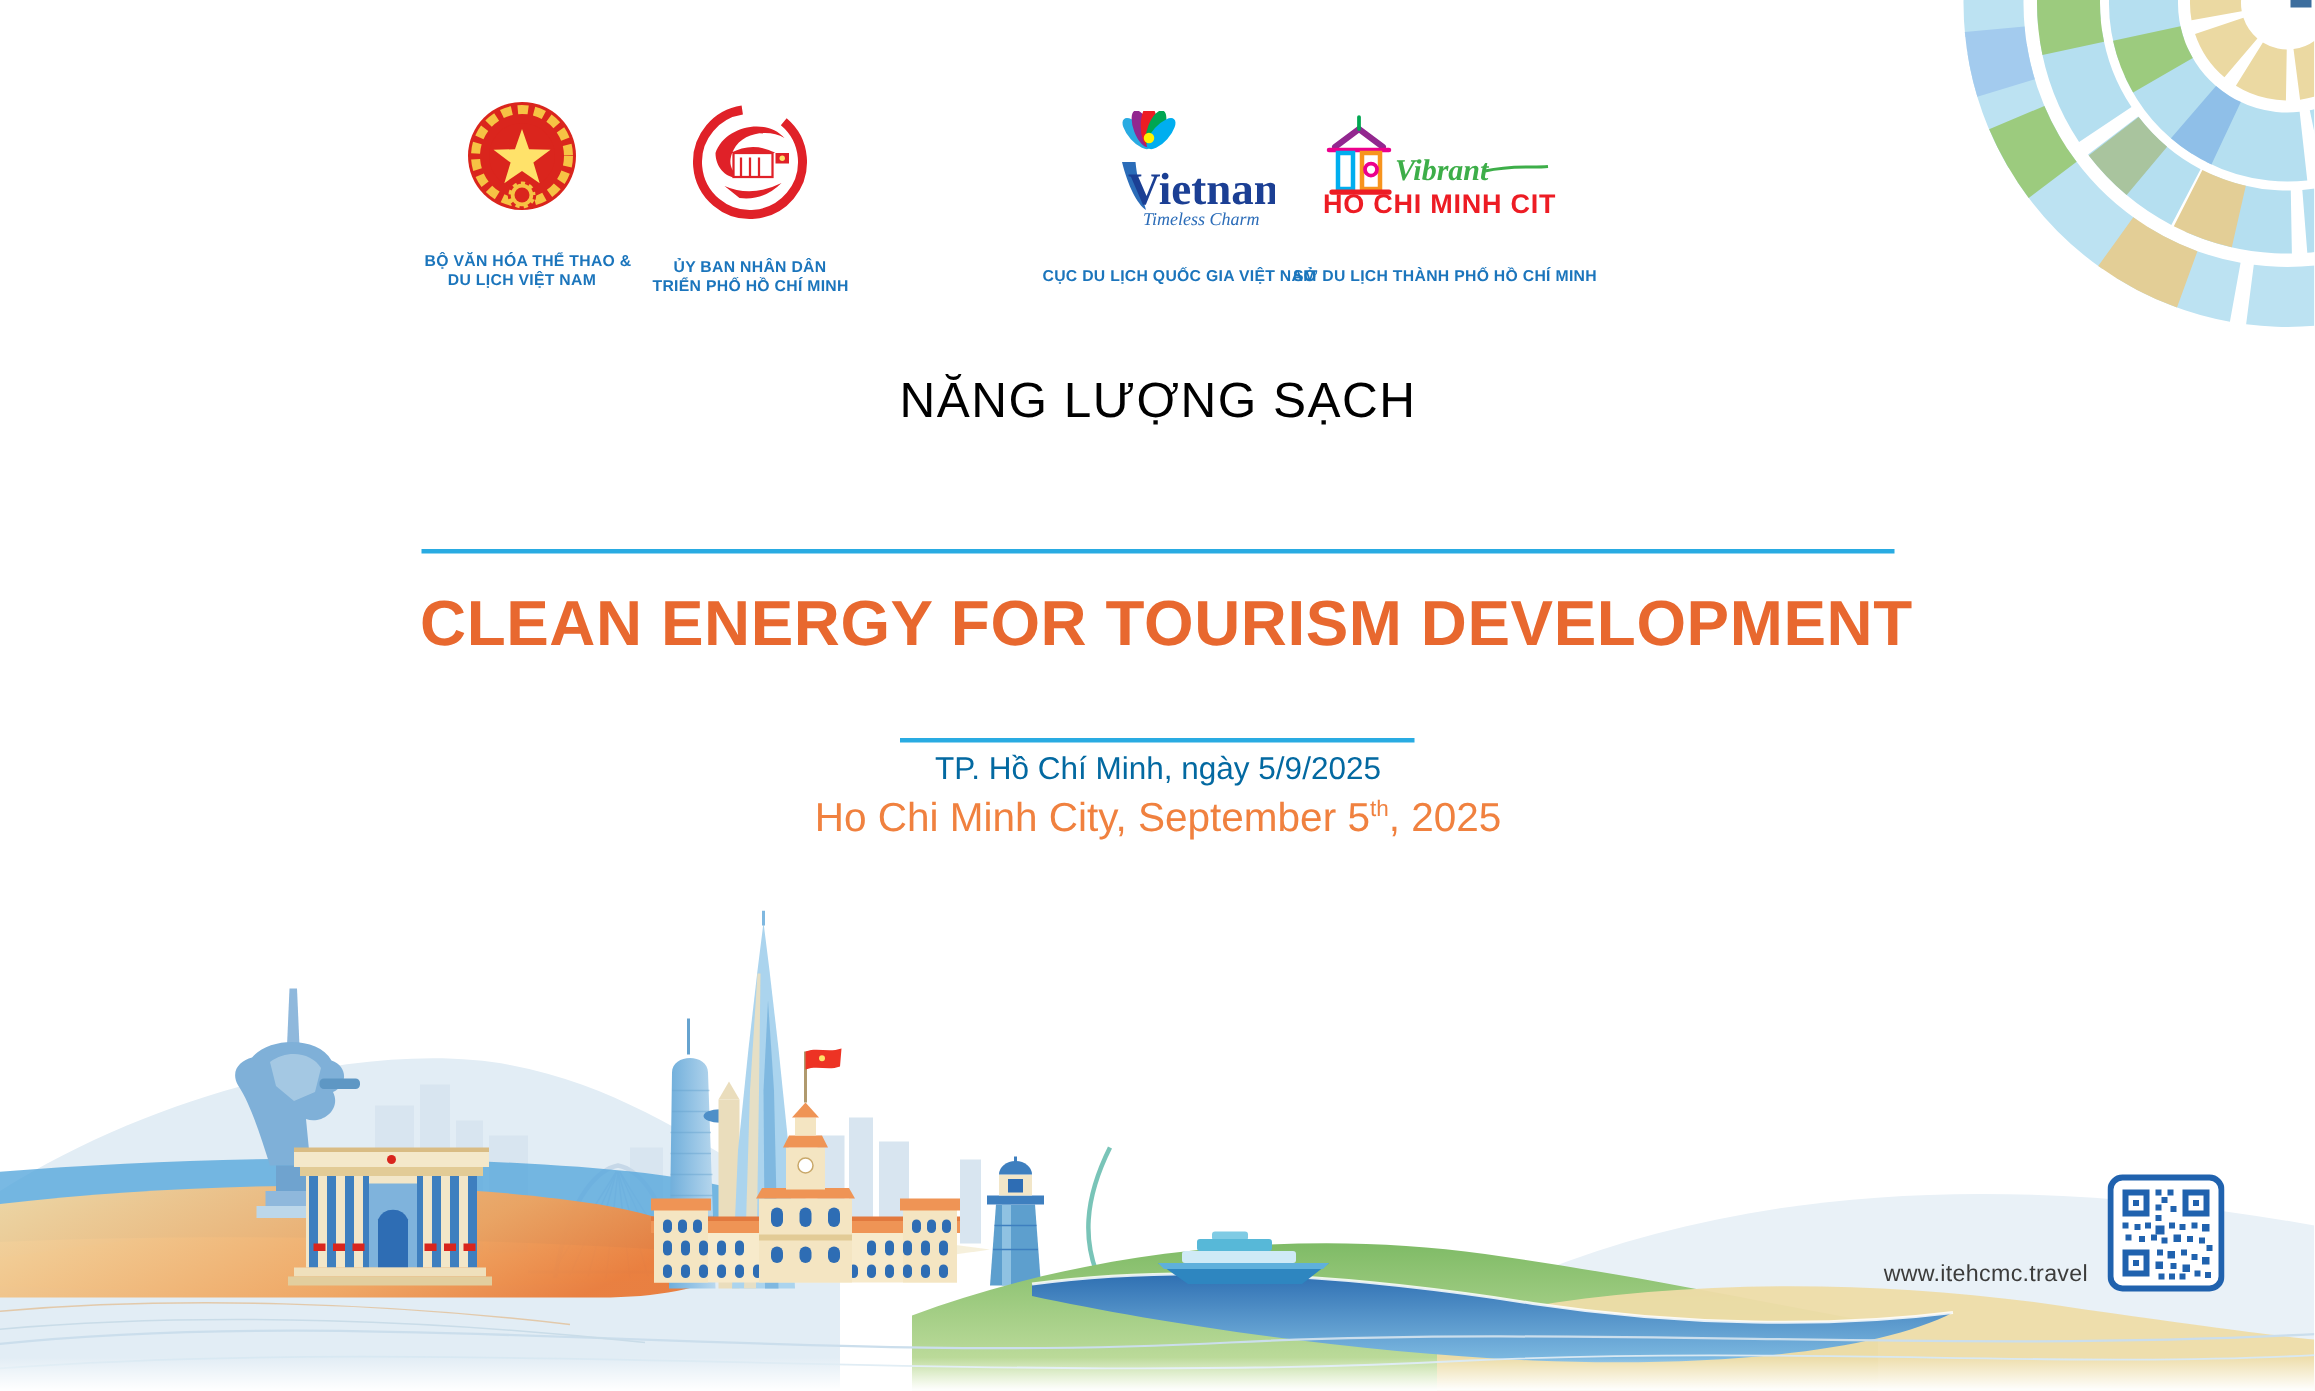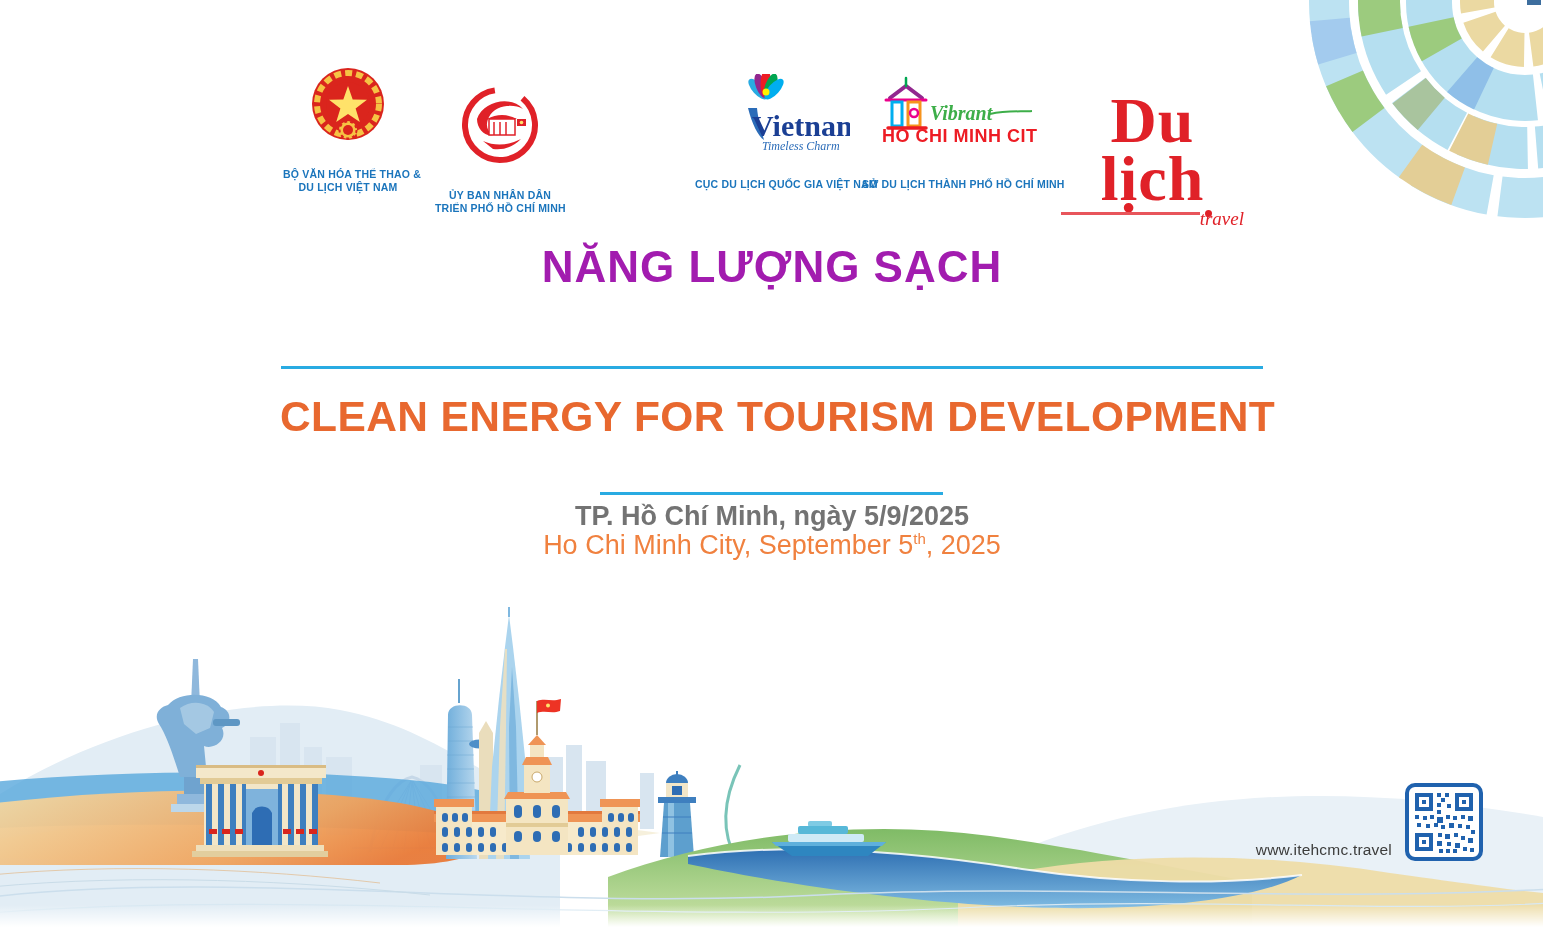--- a/index.html
+++ b/index.html
@@ -17,25 +17,25 @@
   }
   .vnat-word{font-family:"Liberation Serif", serif;color:#1B3F94;font-size:34px;font-weight:bold;line-height:30px;}
   .vib-script{font-family:"Liberation Serif", serif;font-style:italic;font-weight:bold;color:#3DAE49;font-size:21px;line-height:20px;}
   .dulich-word{font-family:"Liberation Serif", serif;color:#E02128;font-weight:bold;font-size:64px;line-height:58px;letter-spacing:1px;}
   .dulich-travel{font-family:"Liberation Serif", serif;font-style:italic;color:#E02128;font-size:19px;text-align:right;margin-top:0;}
   .dulich-rule{height:2.5px;background:#E8555B;width:150px;margin-top:4px;position:relative;}
   .dulich-rule:after{content:"";position:absolute;right:-12px;top:-2px;width:7px;height:7px;border-radius:50%;background:#E02128;}
   
   .title-col{position:absolute;left:280px;width:984px;text-align:center;}
   .main-title{
-    color:#a21caf;font-weight:bold;font-size:44px;line-height:57px;letter-spacing:1px;
+    color:#000000;font-weight:normal;font-size:33px;line-height:57px;letter-spacing:1px;
   }
   .divider{position:absolute;background:#29ABE2;}
   .subtitle{color:#E8682F;font-weight:bold;font-size:42.5px;letter-spacing:.4px;white-space:nowrap;}
-  .date-vi{color:#737373;font-weight:bold;font-size:27px;}
+  .date-vi{color:#0369a1;font-weight:normal;font-size:21px;}
   .date-en{color:#F0813F;font-weight:normal;font-size:27px;}
   .date-en sup{font-size:15px;margin-top:16px;}
   
   .website{color:#3C3C3B;font-size:15.5px;letter-spacing:.2px;}
 </style>
 </head>
 <body>
 
 <div id="stage">
 
@@ -68,21 +68,21 @@
         <circle cx="40" cy="64" r="5" fill="#DA251D"></circle>
         <circle cx="40" cy="64" r="8.5" fill="none" stroke="#DA251D" stroke-width="2" stroke-dasharray="3 3"></circle>
       </svg>
     </div>
     <div class="logo-caption">
       <div>BỘ VĂN HÓA THỂ THAO &amp;</div>
       <div>DU LỊCH VIỆT NAM</div>
     </div>
   </div>
 
-  <div class="logo-block" style="left:435px;top:85px;width:130px;">
+  <div class="logo-block" style="left:435px;top:68px;width:130px;">
     <div class="logo-art" style="height:80px;">
       <svg width="82" height="80" viewBox="0 0 82 80">
         <circle cx="41" cy="40" r="35" fill="none" stroke="#E02128" stroke-width="6" stroke-dasharray="190 30" transform="rotate(-50 41 40)"></circle>
         <path d="M18,34 C24,16 52,10 64,24 C54,18 36,20 30,32 C26,40 28,46 34,50 C26,52 18,44 18,34 Z" fill="#E02128"></path>
         <rect x="30" y="34" width="26" height="16" fill="#ffffff" stroke="#E02128" stroke-width="1.5"></rect>
         <path d="M28,34 Q43,26 58,34 Z" fill="#E02128"></path>
         <line x1="35" y1="37" x2="35" y2="50" stroke="#E02128" stroke-width="1.5"></line>
         <line x1="41" y1="37" x2="41" y2="50" stroke="#E02128" stroke-width="1.5"></line>
         <line x1="47" y1="37" x2="47" y2="50" stroke="#E02128" stroke-width="1.5"></line>
         <path d="M24,56 Q42,64 62,54 Q50,66 34,64 Z" fill="#E02128"></path>
@@ -128,27 +128,20 @@
           <line x1="44" y1="10" x2="44" y2="2" stroke="#00A651" stroke-width="2.5"></line>
         </g>
         <text x="68" y="44" class="vib-script" style="font-family:'Liberation Serif',serif;font-style:italic;font-weight:bold;font-size:20px;fill:#3DAE49;">Vibrant</text>
         <path d="M128,38 C146,34 160,36 170,35" stroke="#3DAE49" stroke-width="2" fill="none"></path>
         <text x="20" y="66" style="font-weight:bold;font-size:18px;letter-spacing:.5px;fill:#ED1C24;">HO CHI MINH CITY</text>
       </svg>
     </div>
     <div class="logo-caption">SỞ DU LỊCH THÀNH PHỐ HỒ CHÍ MINH</div>
   </div>
 
-  <div class="logo-block" style="left:1055px;top:92px;width:195px;">
-    <div class="dulich-word">Du lịch</div>
-    <div style="display:flex;align-items:flex-start;justify-content:space-between;padding:0 6px;">
-      <div class="dulich-rule"></div>
-      <div class="dulich-travel">travel</div>
-    </div>
-  </div>
 
   <div class="title-col" style="top:238px;">
     <div class="main-title">NĂNG LƯỢNG SẠCH</div>
   </div>
 
   <div class="divider" style="left:281px;top:366px;width:982px;height:3px;"></div>
 
   <div class="title-col" style="top:393px;">
     <span class="subtitle">CLEAN ENERGY FOR TOURISM DEVELOPMENT</span>
   </div>

